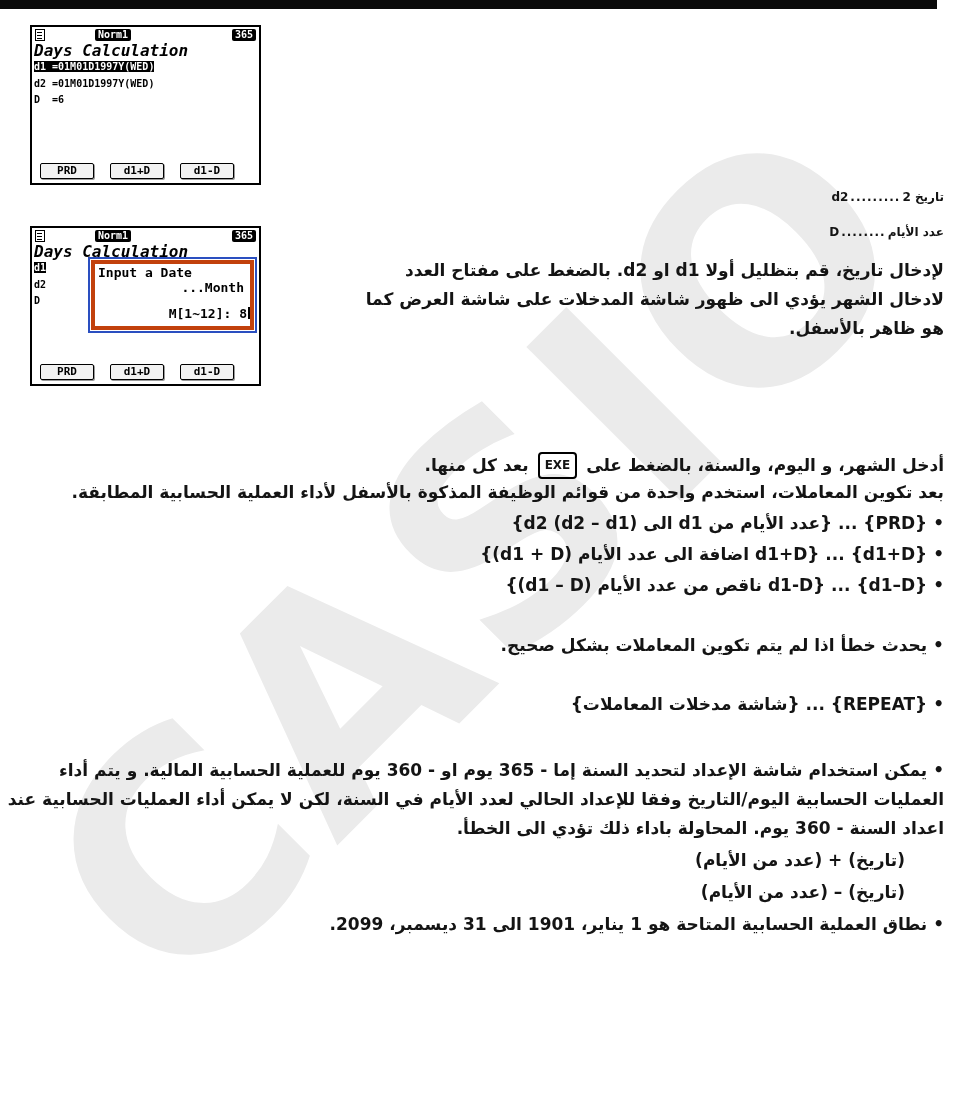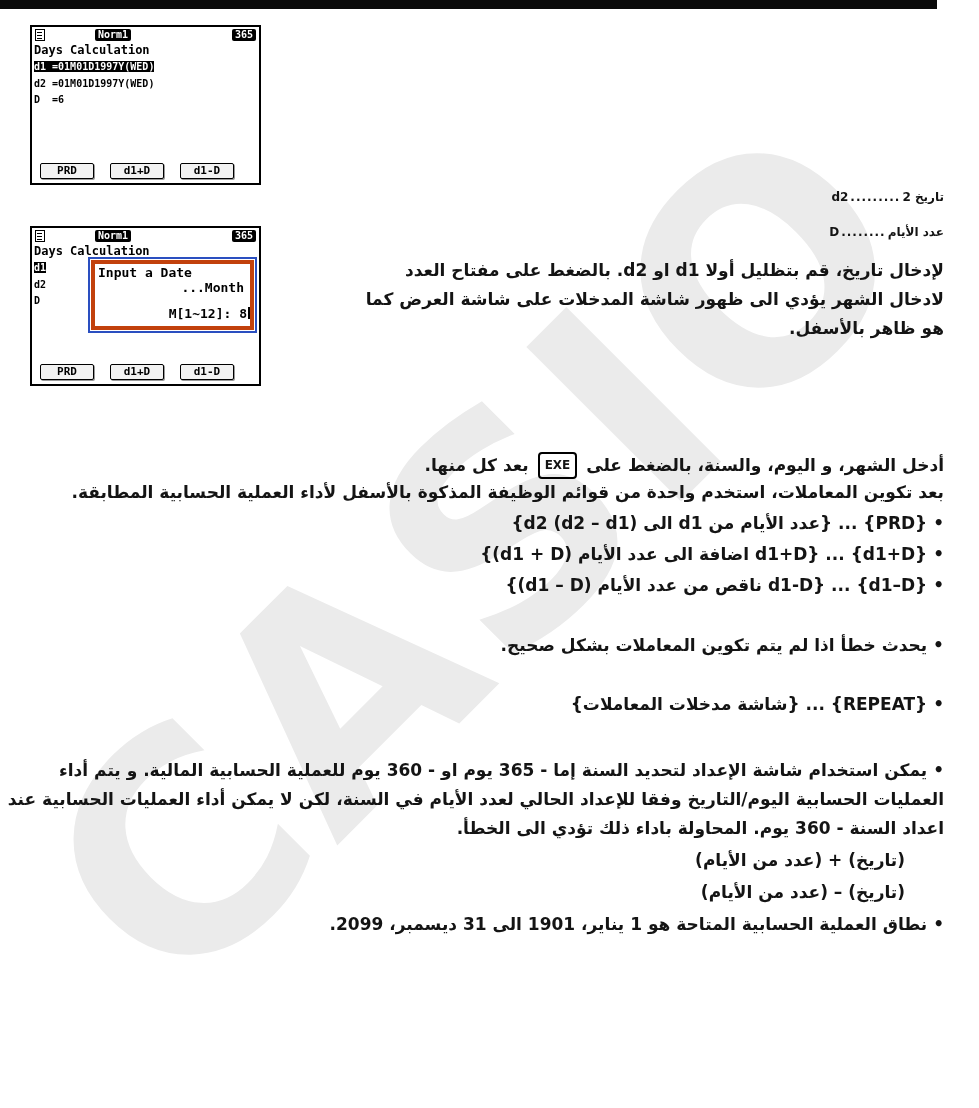--- a/index.html
+++ b/index.html
@@ -27,21 +27,21 @@
   #calc1 { left: 30px; top: 25px; }
   #calc2 { left: 30px; top: 226px; }
 
   .statusbar { height: 15px; display: flex; align-items: center; padding: 1px 3px 0 3px; }
   .doc-icon { width: 10px; height: 12px; border: 1px solid #000; background: #fff; position: relative; flex: 0 0 auto; }
   .doc-icon::before { content: ""; position: absolute; left: 1px; top: 2px; width: 5px; height: 1px; background: #000; box-shadow: 0 3px 0 #000, 0 6px 0 #000; }
   .pill { background: #000; color: #fff; font-size: 10px; line-height: 12px; padding: 0 3px; border-radius: 2px; }
   .pill-norm { margin-left: 50px; }
   .pill-days { margin-left: auto; }
 
-  .calc-title { font-size: 12px; line-height: 17px; padding-left: 2px; white-space: pre; }
+  .calc-title { font-size: 16px; line-height: 17px; padding-left: 2px; white-space: pre; font-style: italic; }
   .calc-line { font-size: 10px; line-height: 16.5px; padding-left: 2px; white-space: pre; }
   .hl { background: #000; color: #fff; }
 
   .fmenu { position: absolute; left: 8px; bottom: 4px; display: flex; gap: 16px; }
   .fkey {
     min-width: 54px; text-align: center; border: 1px solid #000; border-radius: 2px;
     background: #f2f2f2; font-size: 11px; line-height: 14px; padding: 0 4px;
     box-shadow: 1px 1px 0 #9a9a9a;
   }
 

